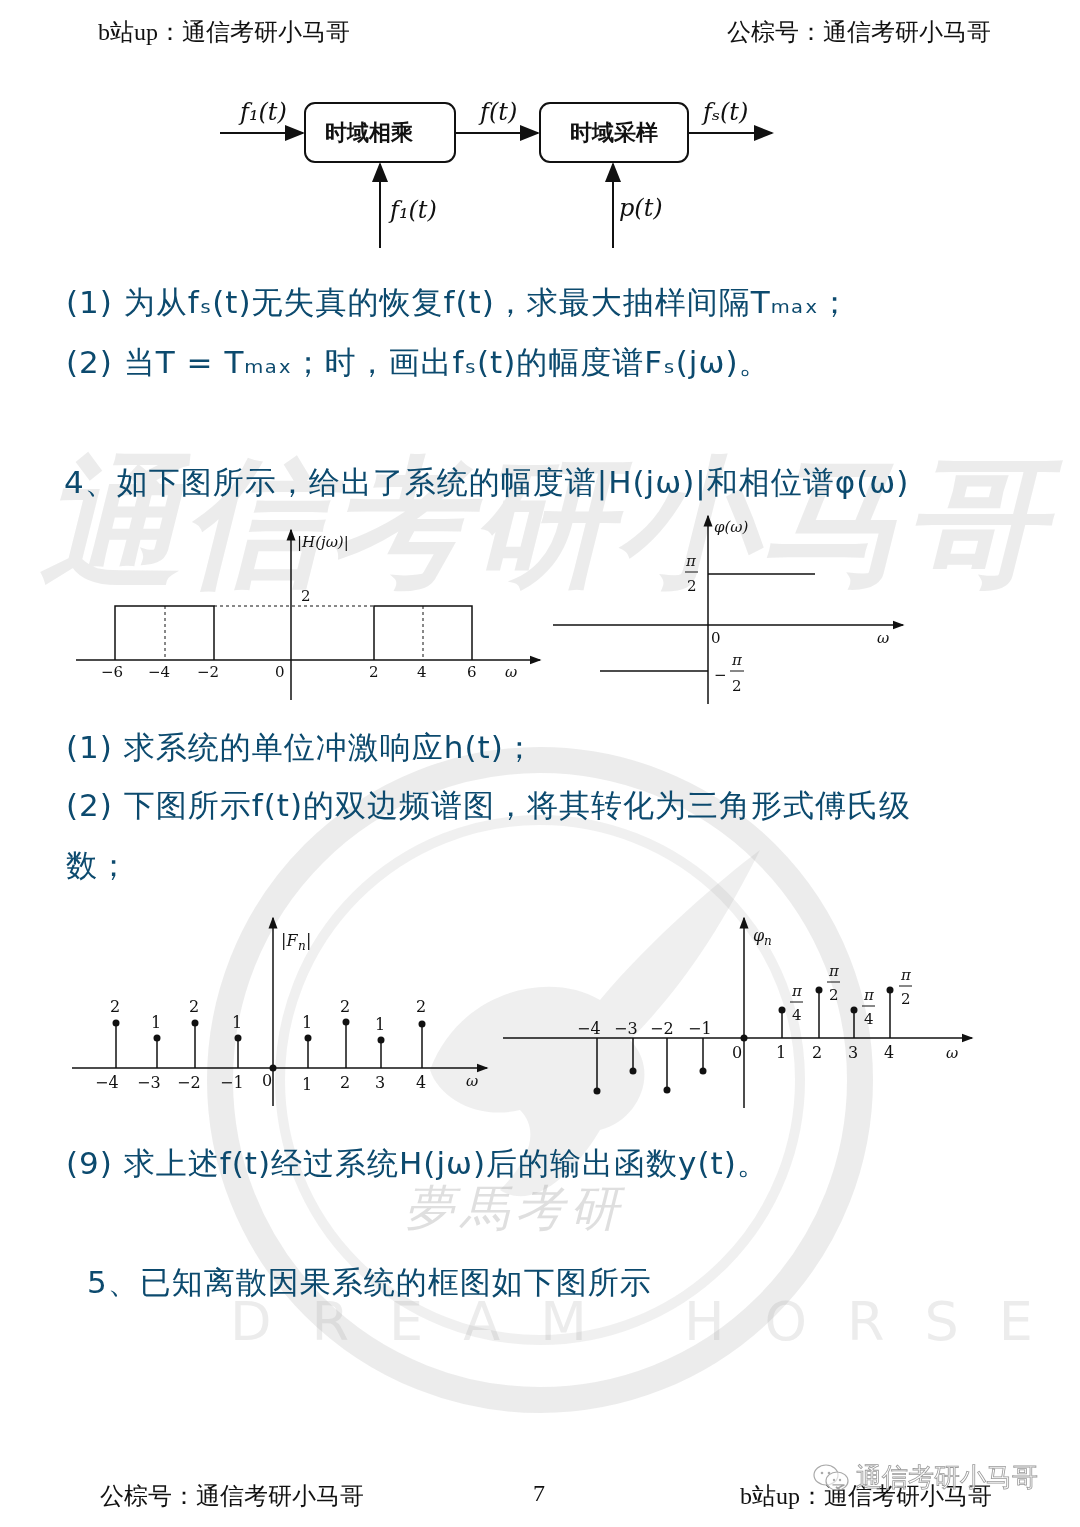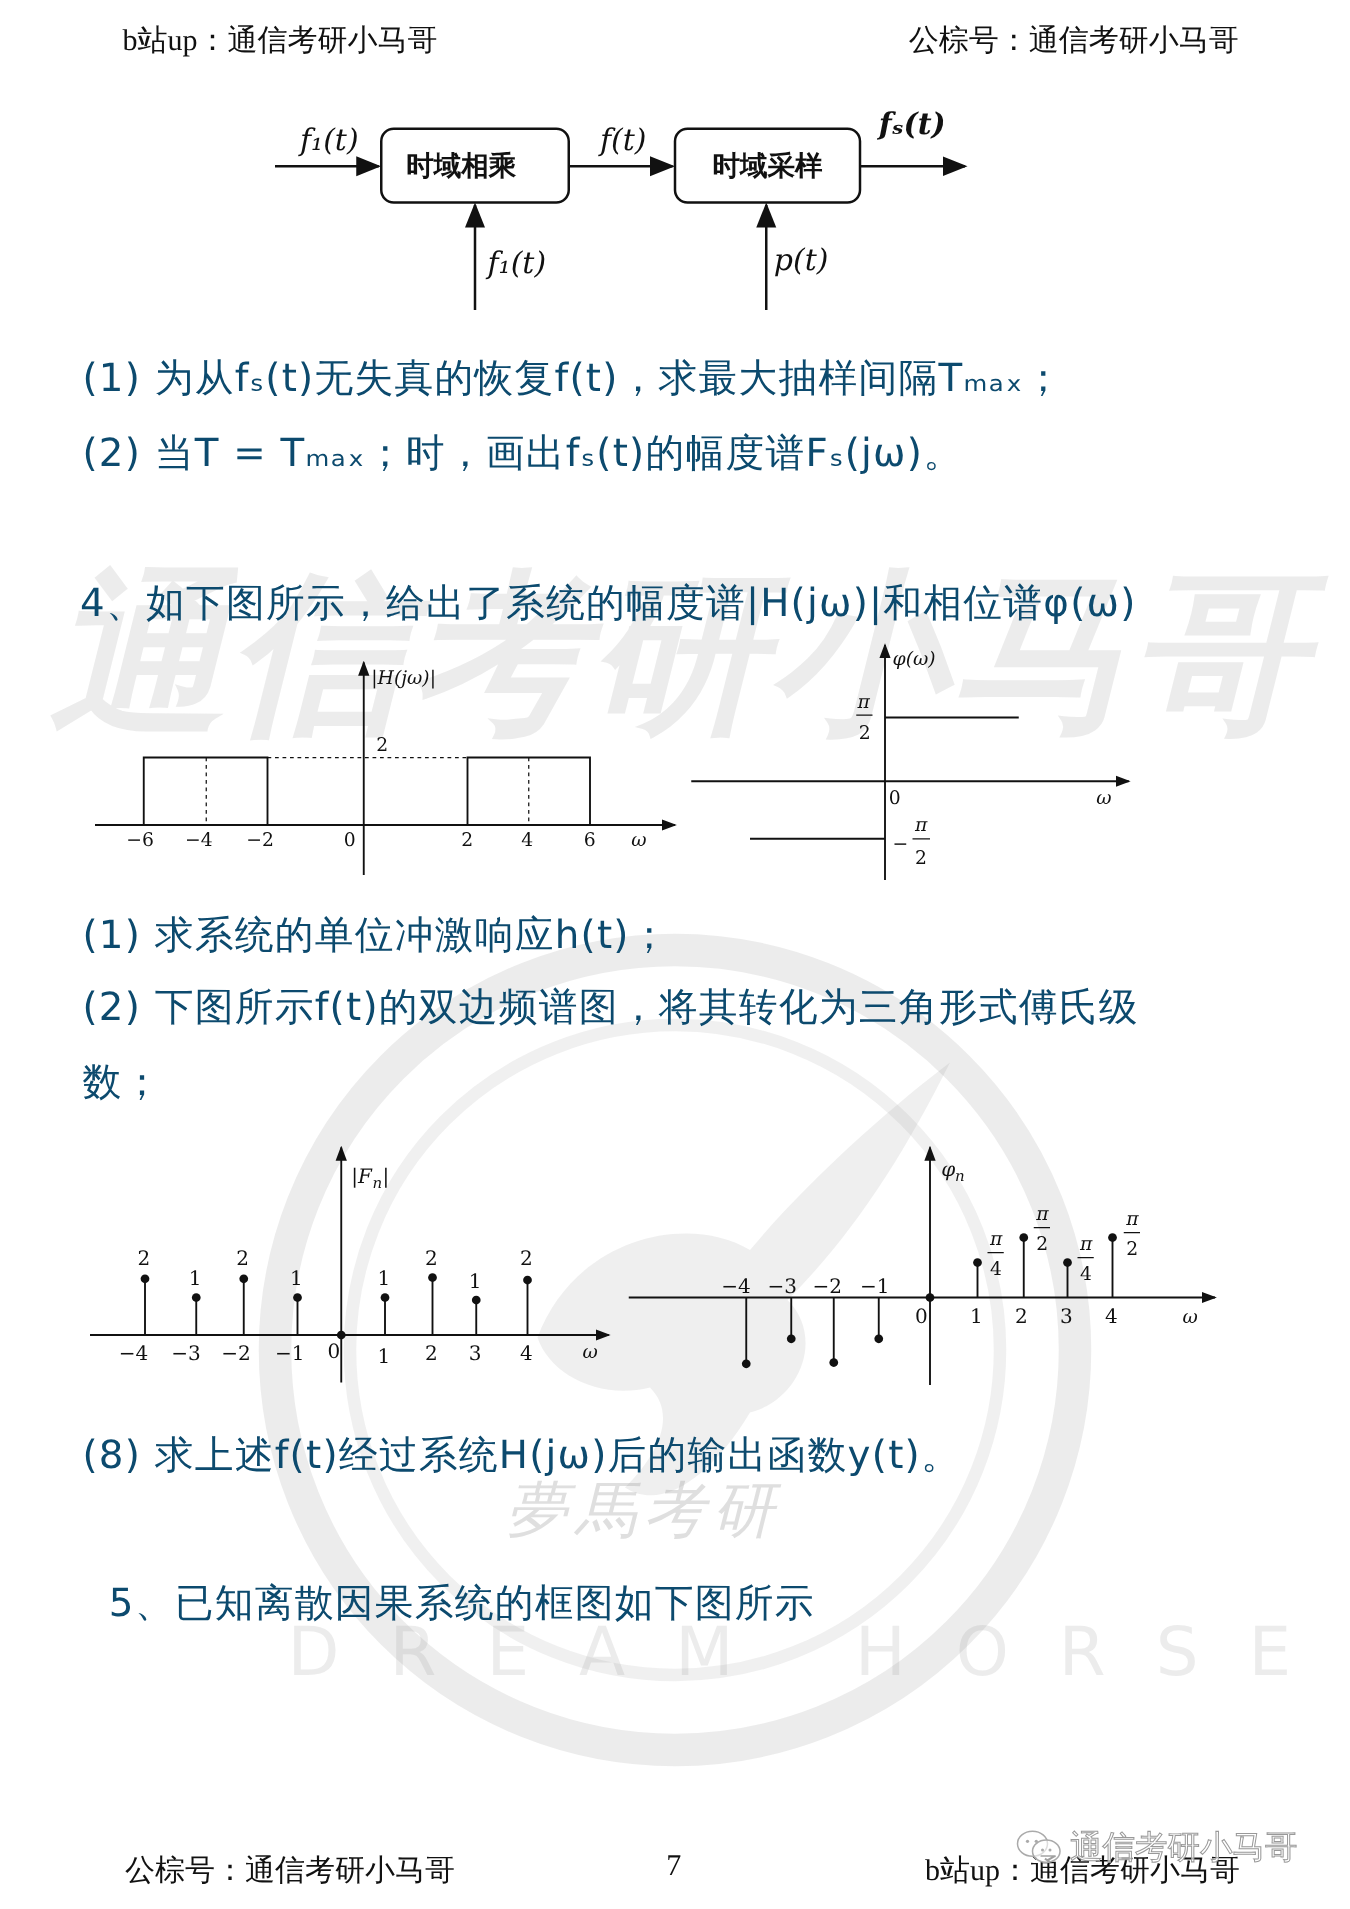--- a/index.html
+++ b/index.html
@@ -40,21 +40,21 @@
   <line x1="455" y1="133" x2="538" y2="133" stroke="#111" stroke-width="2" marker-end="url(#arr)"></line>
   <rect x="540" y="103" width="148" height="59" rx="10" ry="10" fill="#fff" stroke="#111" stroke-width="2"></rect>
   <line x1="688" y1="133" x2="772" y2="133" stroke="#111" stroke-width="2" marker-end="url(#arr)"></line>
   <line x1="380" y1="248" x2="380" y2="164" stroke="#111" stroke-width="2" marker-end="url(#arr)"></line>
   <line x1="613" y1="248" x2="613" y2="164" stroke="#111" stroke-width="2" marker-end="url(#arr)"></line>
 </svg>
 <div class="abs math" style="left:240px;top:98px;font-size:24px;">f₁(t)</div>
 <div class="abs" style="left:305px;top:118px;width:128px;text-align:center;font-size:22px;font-weight:bold;font-family:'DejaVu Sans',sans-serif;">时域相乘</div>
 <div class="abs math" style="left:480px;top:98px;font-size:24px;">f(t)</div>
 <div class="abs" style="left:540px;top:118px;width:148px;text-align:center;font-size:22px;font-weight:bold;font-family:'DejaVu Sans',sans-serif;">时域采样</div>
-<div class="abs math" style="left:703px;top:84px;font-size:24px;font-weight:bold;">fₛ(t)</div>
+<div class="abs math" style="left:703px;top:98px;font-size:24px;">fₛ(t)</div>
 <div class="abs math" style="left:390px;top:196px;font-size:24px;">f₁(t)</div>
 <div class="abs math" style="left:619px;top:194px;font-size:24px;">p(t)</div>
 
 <div class="abs line" style="left:66px;top:282px;">(1) 为从fₛ(t)无失真的恢复f(t)，求最大抽样间隔Tₘₐₓ；</div>
 <div class="abs line" style="left:66px;top:342px;">(2) 当T = Tₘₐₓ；时，画出fₛ(t)的幅度谱Fₛ(jω)。</div>
 
 <div class="abs line" style="left:64px;top:462px;">4、如下图所示，给出了系统的幅度谱|H(jω)|和相位谱φ(ω)</div>
 
 <svg class="abs" style="left:0;top:520px;" width="560" height="190" viewBox="0 520 560 190">
   <defs>
@@ -217,21 +217,21 @@
   </g>
   <g font-size="15" fill="#111">
     <text x="792" y="1020">4</text>
       <text x="829" y="1000">2</text>
     <text x="864" y="1024">4</text>
       <text x="901" y="1004">2</text>
   </g>
   <text x="946" y="1058" font-size="15" font-style="italic" fill="#111">ω</text>
 </svg>
 
-<div class="abs line" style="left:66px;top:1143px;">(8) 求上述f(t)经过系统H(jω)后的输出函数y(t)。</div>
+<div class="abs line" style="left:66px;top:1143px;">(9) 求上述f(t)经过系统H(jω)后的输出函数y(t)。</div>
 
 <div class="abs line" style="left:64px;top:1262px;margin-left:23px;">5、已知离散因果系统的框图如下图所示</div>
 
 <div class="abs hdr" style="left:100px;top:1480px;">公棕号：通信考研小马哥</div>
 <div class="abs hdr" style="left:533px;top:1480px;">7</div>
 <div class="abs hdr" style="left:740px;top:1480px;">b站up：通信考研小马哥</div>
 <div class="abs" style="left:812px;top:1460px;display:flex;align-items:center;gap:4px;">
   <svg width="40" height="30" viewBox="0 0 40 30">
     <ellipse cx="14" cy="12" rx="12" ry="10" fill="rgba(255,255,255,0.6)" stroke="#aaa" stroke-width="1.2"></ellipse>
     <ellipse cx="25" cy="18" rx="11" ry="9" fill="rgba(255,255,255,0.6)" stroke="#aaa" stroke-width="1.2"></ellipse>

